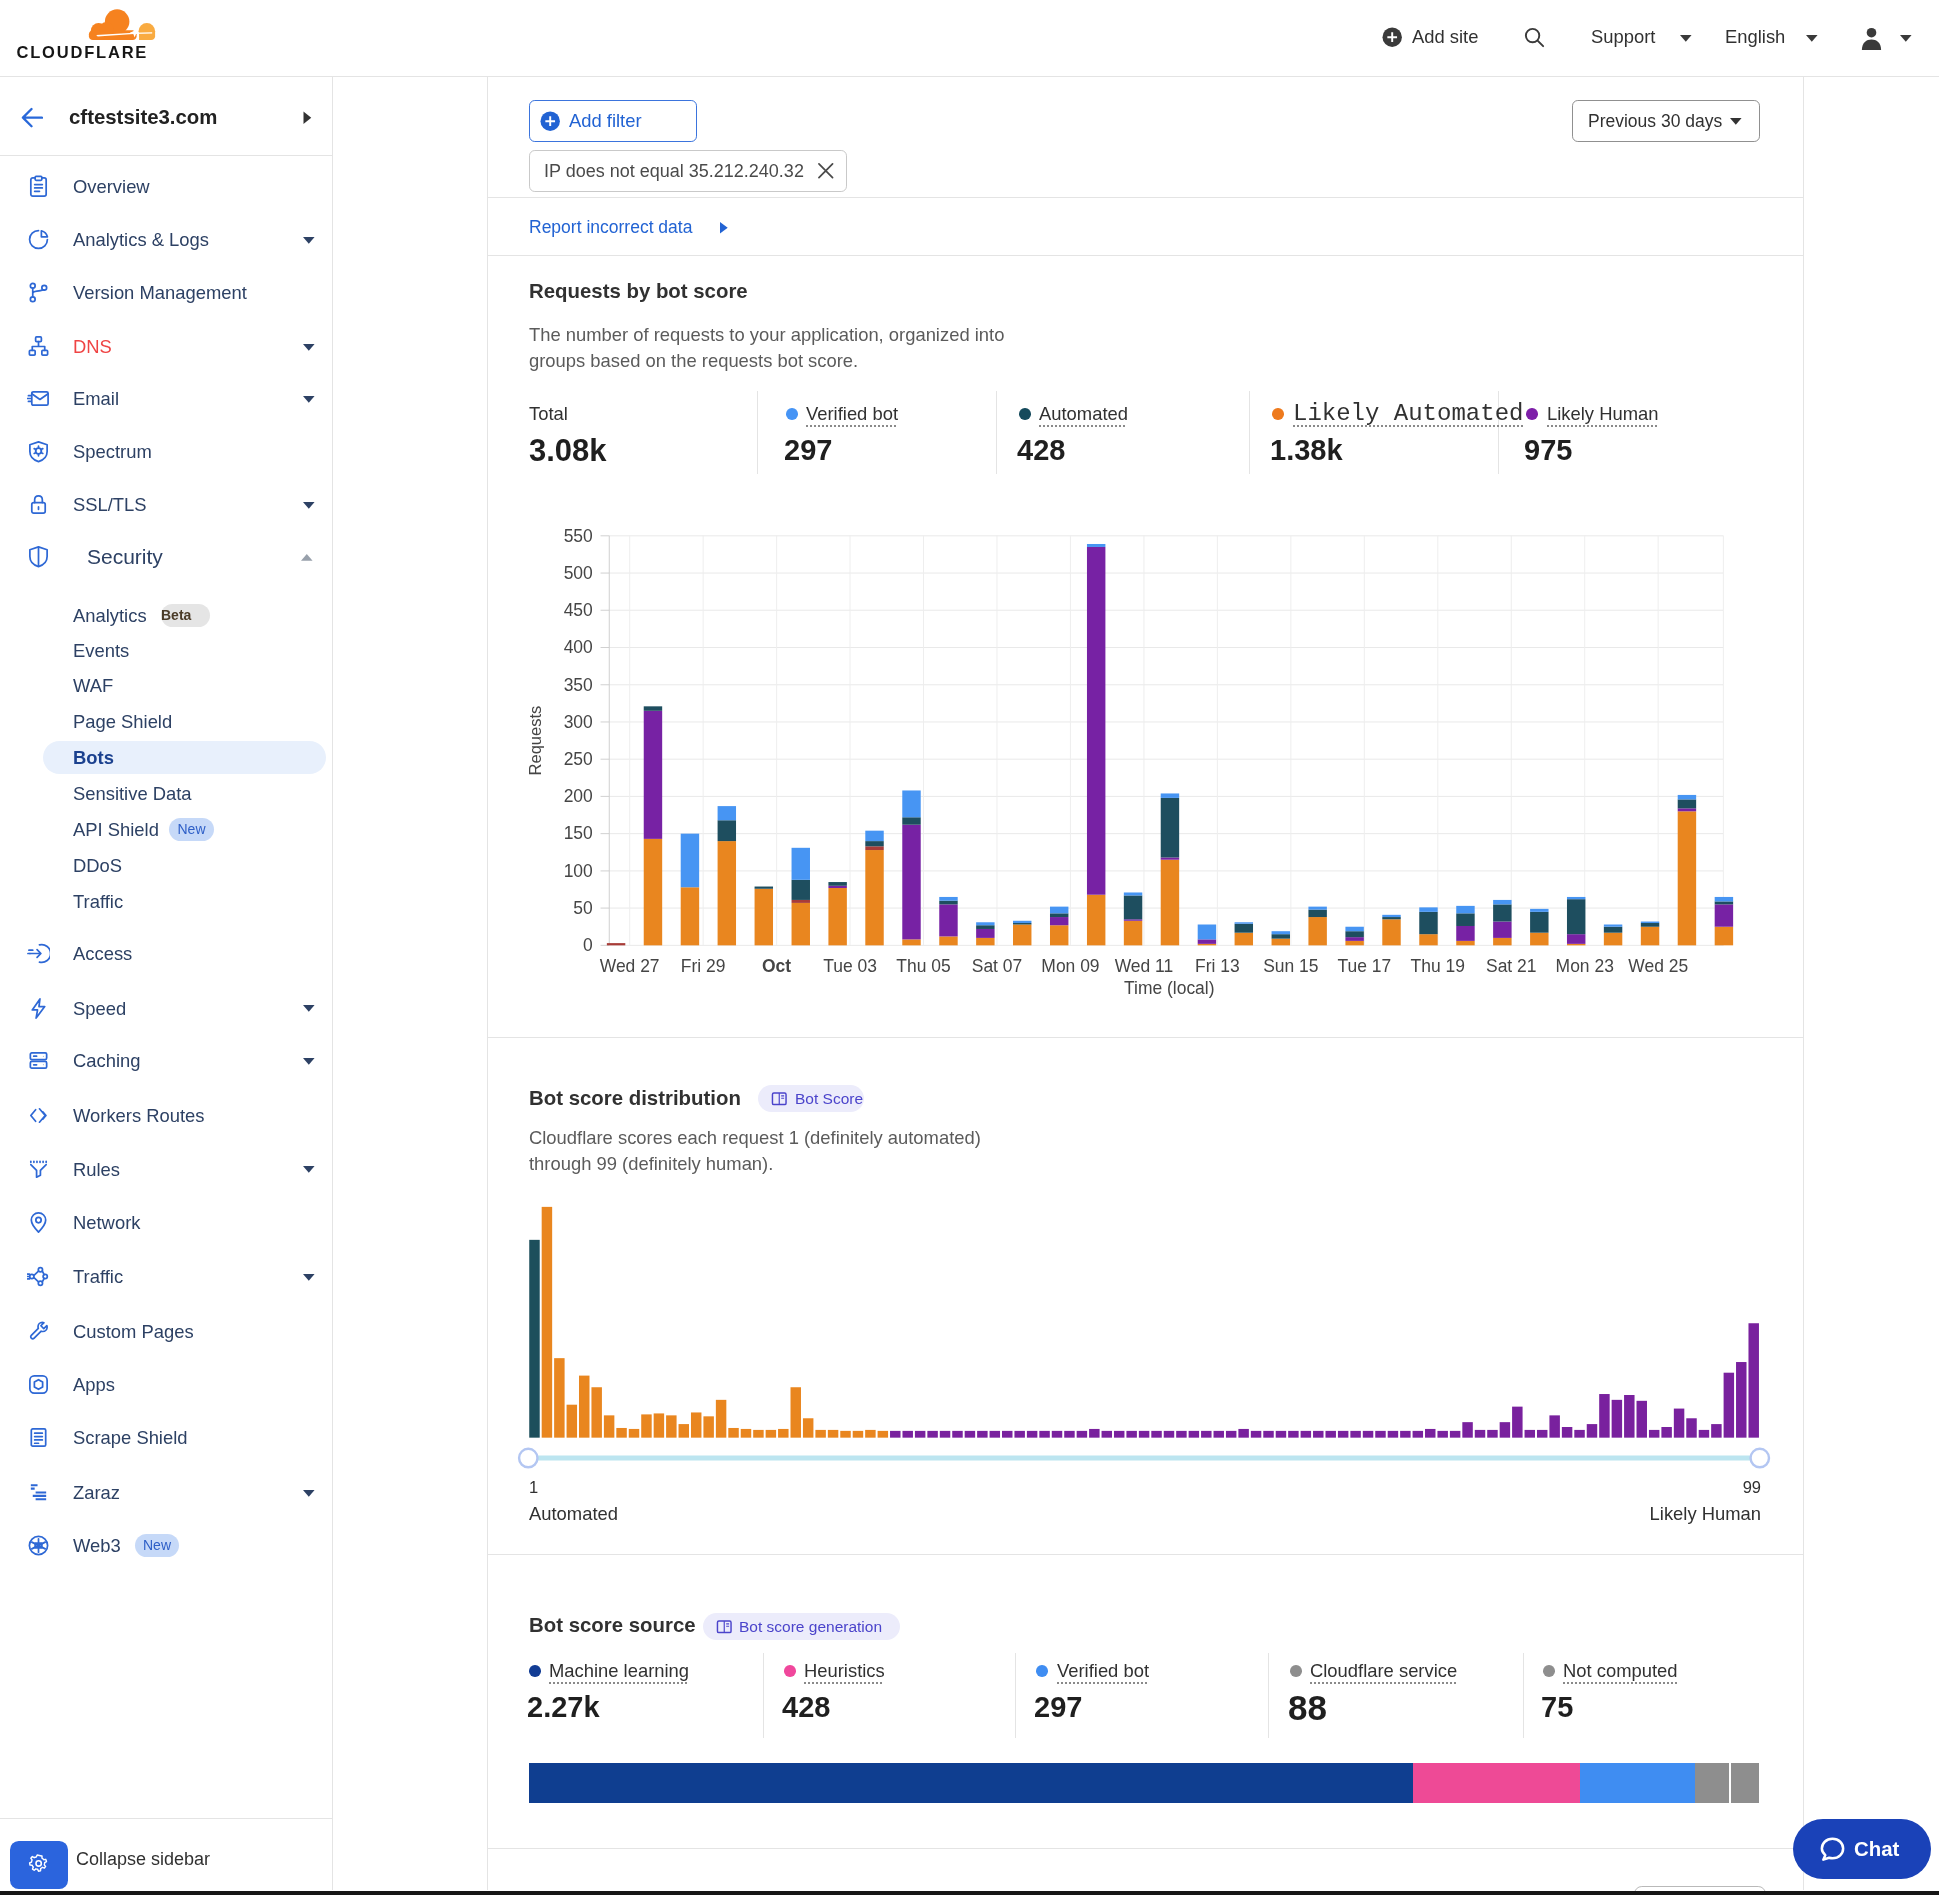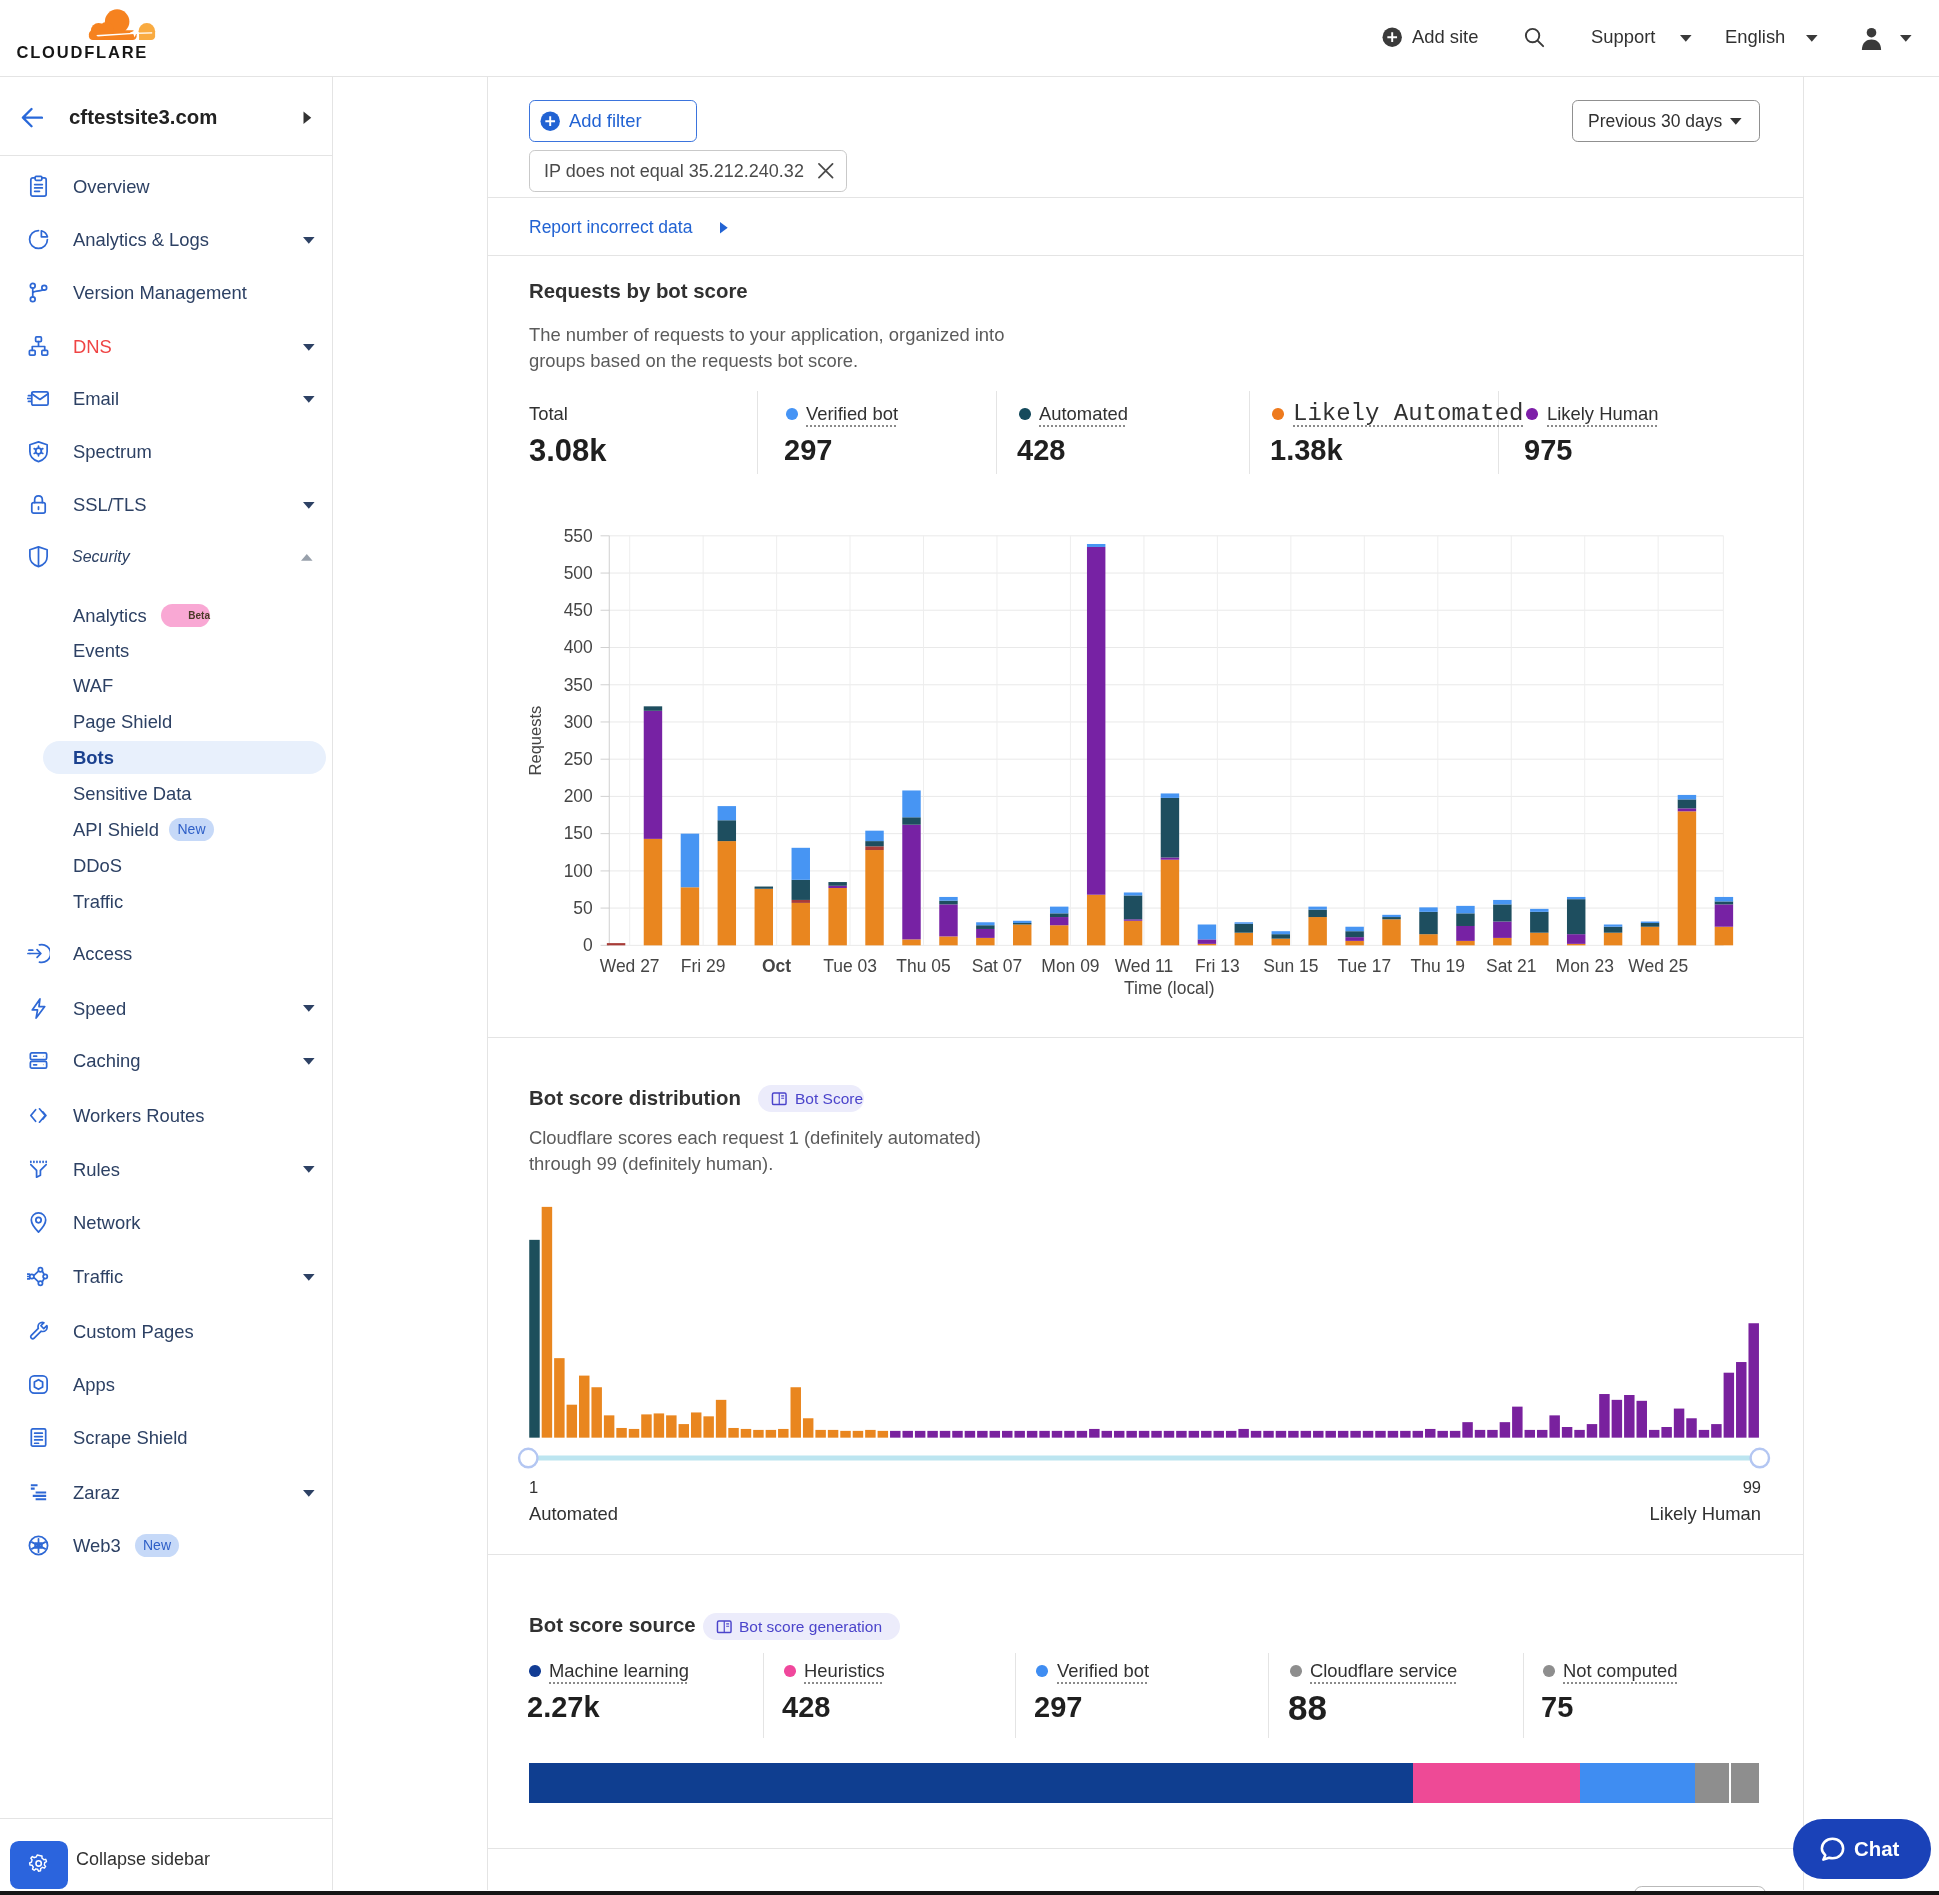--- a/index.html
+++ b/index.html
@@ -106,21 +106,21 @@
       <path d="M12 14.5 V17" stroke="#2e68d5" stroke-width="1.8" fill="none" stroke-linecap="round" stroke-linejoin="round"></path>
     </svg>
 <div class="t" style="left:73px;top:494px;height:21.3px;line-height:21.3px;font-size:18.4px;color:#2d4164;">SSL/TLS</div>
 <svg class="abs" style="left:302px;top:501px;" width="13.6" height="8.7" viewBox="0 0 14 9">
       <path d="M1 1 L7 8 L13 1 Z" fill="#2d4164"></path>
     </svg>
 <svg class="abs" style="left:27px;top:545px;" width="23" height="23" viewBox="0 0 24 24">
       <path d="M12 2 L21 5 V12 C21 18 17 21 12 22.5 C7 21 3 18 3 12 V5 Z" stroke="#2e68d5" stroke-width="1.8" fill="none" stroke-linecap="round" stroke-linejoin="round"></path>
       <path d="M12 2.5 V22" stroke="#2e68d5" stroke-width="1.8" fill="none" stroke-linecap="round" stroke-linejoin="round"></path>
     </svg>
-<div class="t" style="left:72px;top:546px;height:21.3px;line-height:21.3px;font-size:16px;color:#2d4164;font-style:italic;">Security</div>
+<div class="t" style="left:87px;top:546px;height:21.3px;line-height:21.3px;font-size:21px;color:#2d4164;">Security</div>
 <svg class="abs" style="left:300px;top:553px;" width="13.6" height="8.7" viewBox="0 0 14 9">
       <path d="M1 8 L7 1 L13 8 Z" fill="#98a0ab"></path>
     </svg>
 <svg class="abs" style="left:27px;top:942px;" width="23" height="23" viewBox="0 0 24 24">
       <path d="M13 3 A 9.3 9.3 0 1 1 13 21" stroke="#2e68d5" stroke-width="1.8" fill="none" stroke-linecap="round" stroke-linejoin="round"></path>
       <path d="M3 12 H14 M10.5 8 L14.5 12 L10.5 16" stroke="#2e68d5" stroke-width="1.8" fill="none" stroke-linecap="round" stroke-linejoin="round"></path>
       <path d="M2 8.5 H6 M1 12 H3" stroke="#2e68d5" stroke-width="1.8" fill="none" stroke-linecap="round" stroke-linejoin="round"></path>
     </svg>
 <div class="t" style="left:73px;top:943px;height:21.3px;line-height:21.3px;font-size:18.4px;color:#2d4164;">Access</div>
 <svg class="abs" style="left:27px;top:997px;" width="23" height="23" viewBox="0 0 24 24">
@@ -203,21 +203,21 @@
 <div class="abs" style="left:43px;top:741px;width:283px;height:33px;border-radius:16.5px;background:#e8f0fc;"></div>
 <div class="t" style="left:73px;top:605px;height:21.3px;line-height:21.3px;font-size:18.4px;color:#2d4164;">Analytics</div>
 <div class="t" style="left:73px;top:640px;height:21.3px;line-height:21.3px;font-size:18.4px;color:#2d4164;">Events</div>
 <div class="t" style="left:73px;top:675px;height:21.3px;line-height:21.3px;font-size:18.4px;color:#2d4164;">WAF</div>
 <div class="t" style="left:73px;top:711px;height:21.3px;line-height:21.3px;font-size:18.4px;color:#2d4164;">Page Shield</div>
 <div class="t" style="left:73px;top:747px;height:21.3px;line-height:21.3px;font-size:18.4px;font-weight:bold;color:#1b418f;">Bots</div>
 <div class="t" style="left:73px;top:783px;height:21.3px;line-height:21.3px;font-size:18.4px;color:#2d4164;">Sensitive Data</div>
 <div class="t" style="left:73px;top:819px;height:21.3px;line-height:21.3px;font-size:18.4px;color:#2d4164;">API Shield</div>
 <div class="t" style="left:73px;top:855px;height:21.3px;line-height:21.3px;font-size:18.4px;color:#2d4164;">DDoS</div>
 <div class="t" style="left:73px;top:891px;height:21.3px;line-height:21.3px;font-size:18.4px;color:#2d4164;">Traffic</div>
-<div class="t" style="left:161px;top:604px;width:49px;height:23px;line-height:23px;border-radius:11.6px;background:#f9a8d4;color:#4a3b28;font-size:10px;font-weight:bold;text-align:right;">Beta</div>
+<div class="t" style="left:161px;top:604px;width:49px;height:23px;line-height:23px;border-radius:11.6px;background:#e5e5e5;color:#4a3b28;font-size:14px;font-weight:bold;text-align:left;">Beta</div>
 <div class="t" style="left:169px;top:818px;width:45px;height:23px;line-height:23px;border-radius:11.6px;background:#c6d9f8;color:#2e5fc7;font-size:14px;text-align:center;">New</div>
 <div class="abs" style="left:0px;top:1818px;width:332px;height:1px;background:#e4e4e4;"></div>
 <div class="abs" style="left:9.7px;top:1841px;width:58px;height:48px;border-radius:8.7px;background:#2b64dd;"></div>
 <svg class="abs" style="left:28px;top:1853px;" width="21.3" height="21.3" viewBox="0 0 24 24">
 <path d="M12 2 L14 2 L14.6 4.6 A 8 8 0 0 1 16.9 5.9 L19.4 5 L20.8 7.4 L18.9 9.2 A 8 8 0 0 1 19 12 L21 13.5 L20 15.8 L17.4 15.4 A 8 8 0 0 1 15.6 17.4 L16 20 L13.7 21 L12 18.9 A 8 8 0 0 1 10 18.9 L8.3 21 L6 20 L6.4 17.4 A 8 8 0 0 1 4.6 15.4 L2 15.8 L1 13.5 L3 12 A 8 8 0 0 1 3.1 9.2 L1.2 7.4 L2.6 5 L5.1 5.9 A 8 8 0 0 1 7.4 4.6 L8 2 Z" fill="none" stroke="#fff" stroke-width="1.8" stroke-linejoin="round" transform="rotate(12 12 12) translate(1 1) scale(0.92)"></path>
 <circle cx="12" cy="11.8" r="3" fill="none" stroke="#fff" stroke-width="1.8"></circle>
     </svg>
 <div class="t" style="left:76px;top:1849px;height:21.3px;line-height:21.3px;font-size:18px;color:#313131;">Collapse sidebar</div>
 <div class="abs" style="left:487px;top:77px;width:1px;height:1813px;background:#e4e4e4;"></div>
 <div class="abs" style="left:1803px;top:77px;width:1px;height:1813px;background:#e4e4e4;"></div>

